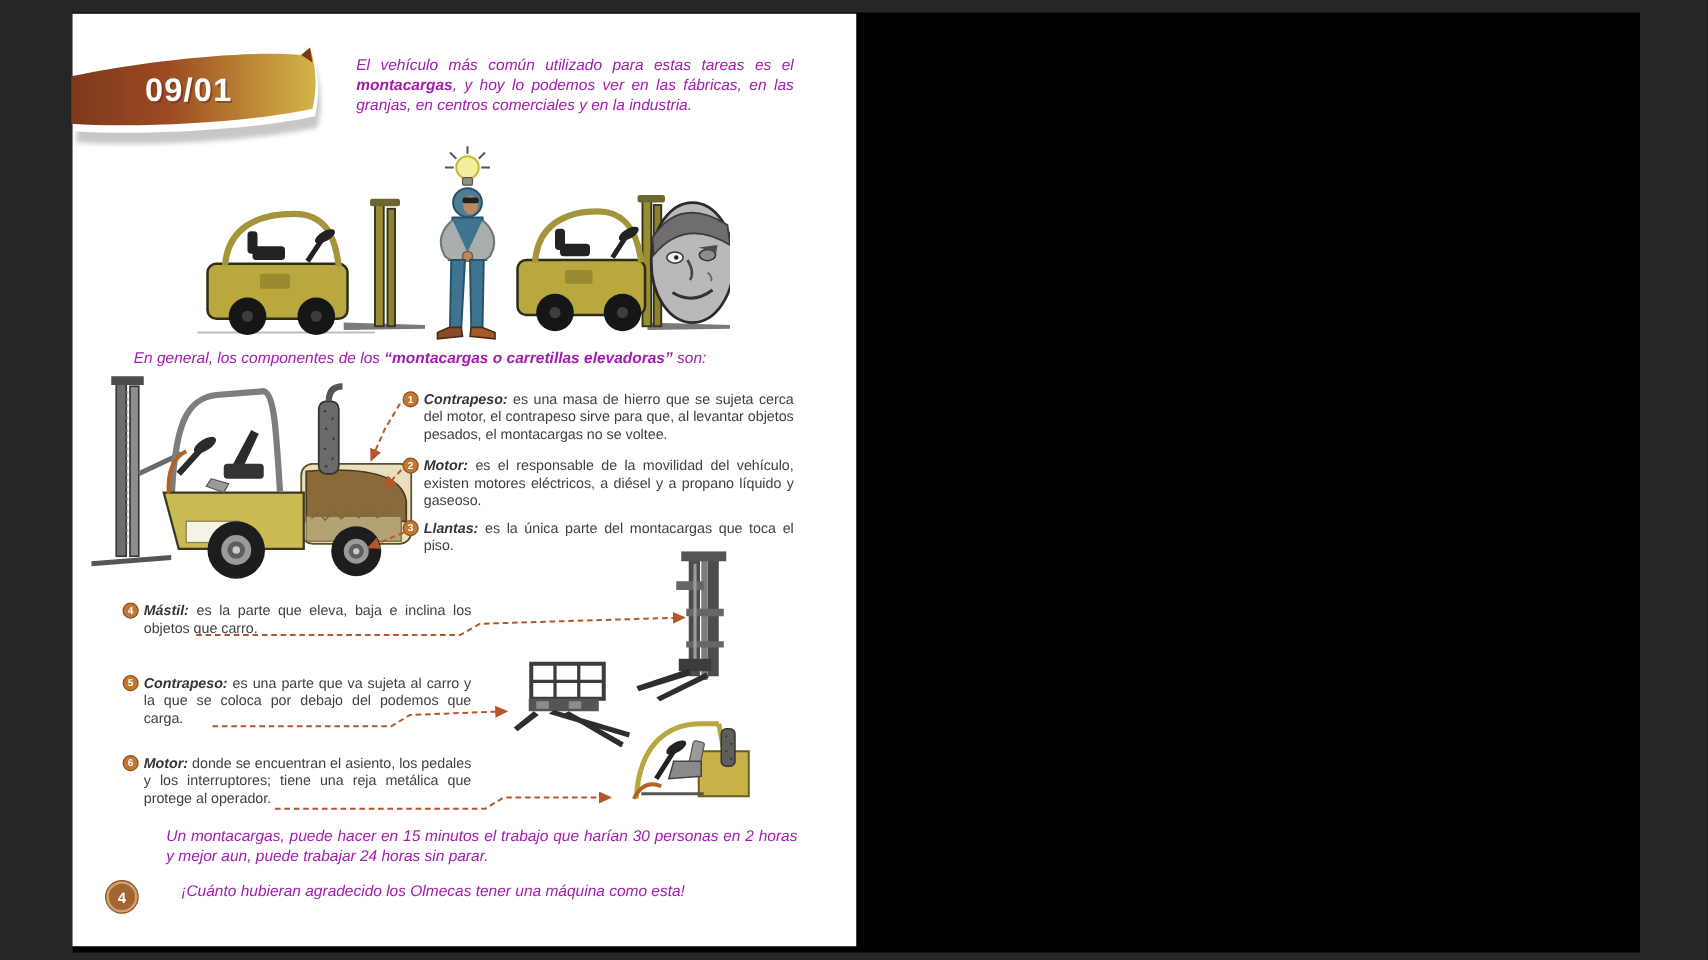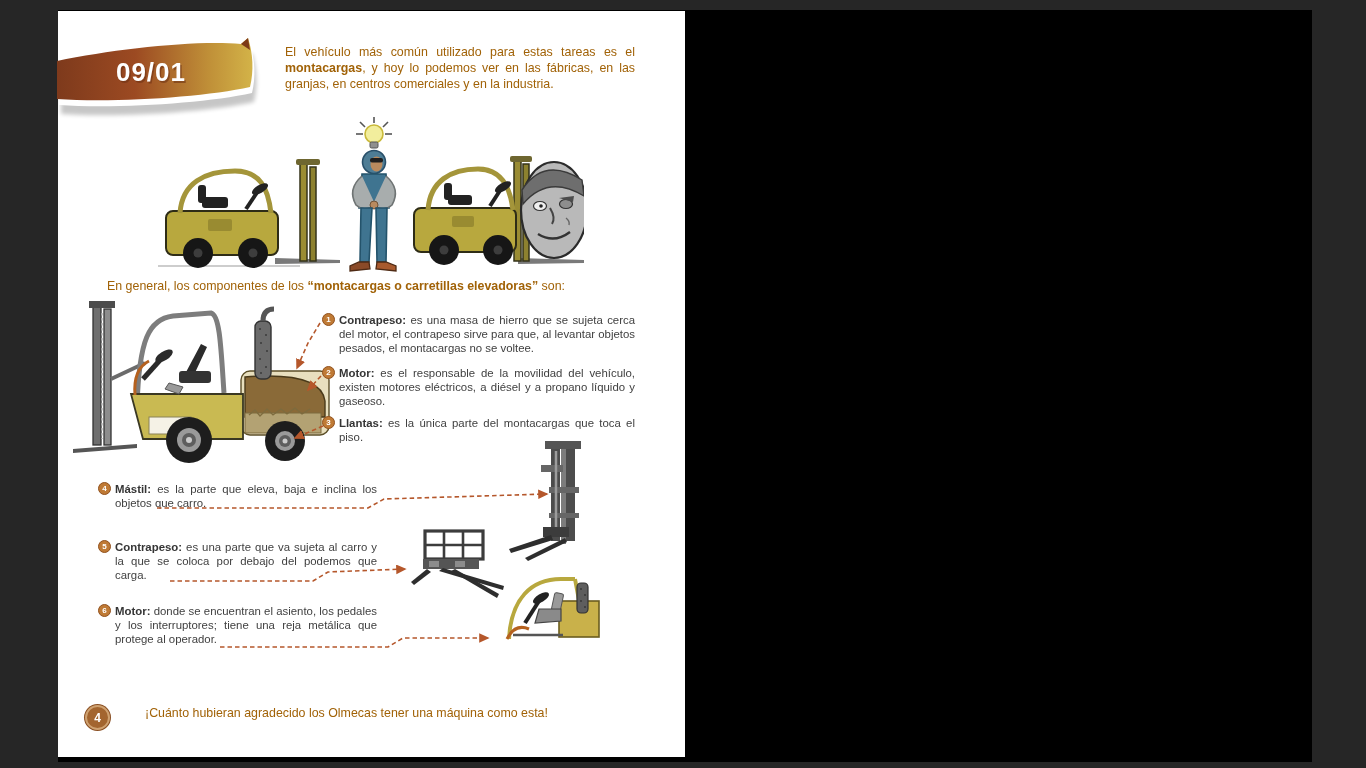--- a/index.html
+++ b/index.html
@@ -1,22 +1,22 @@
 <!DOCTYPE html>
 <html><head>
 <meta charset="utf-8">
 <style>
   html,body{margin:0;padding:0;background:#262626;width:1366px;height:768px;overflow:hidden;
             font-family:"Liberation Sans","DejaVu Sans",sans-serif;}
   #viewer{position:absolute;left:58px;top:10px;width:1254px;height:752px;background:#000;}
   #page{position:absolute;left:58px;top:11px;width:627px;height:746px;background:#fff;color:#3c3c3c;}
   .abs{position:absolute;}
-  .txt{font-size:12.4px;line-height:1.3;text-align:justify;color:#a16207;}
+  .txt{font-size:12.4px;line-height:1.3;text-align:justify;color:#a21caf;font-style:italic;}
   .item{font-size:11.4px;line-height:1.24;text-align:justify;color:#404040;}
-  .item b{color:#353535;}
+  .item b{color:#353535;font-style:italic;}
   .numcircle{position:absolute;left:-17px;top:0px;width:13px;height:13px;border-radius:50%;
              background:#bf7a35;border:1.5px solid #92511d;color:#fff;font-size:8px;font-weight:bold;
              display:flex;align-items:center;justify-content:center;box-sizing:border-box;}
   #pagebadge{position:absolute;left:27px;top:694px;width:25px;height:25px;border-radius:50%;
              background:#a3652f;border:2px solid #cfa271;box-shadow:0 0 0 1px #8a4f22;
              color:#fff;font-size:12px;font-weight:bold;display:flex;align-items:center;
              justify-content:center;box-sizing:border-box;}
   svg{display:block;}
 </style>
 </head>
@@ -243,19 +243,20 @@
     <g stroke="#b5572b" stroke-width="1.6" fill="none" stroke-dasharray="4.5 3">
       <polyline points="262,312 250,332 239,357" marker-end="url(#arr)"></polyline>
       <polyline points="263,365 250,379" marker-end="url(#arr)"></polyline>
       <polyline points="265,415 237,427" marker-end="url(#arr)"></polyline>
       <polyline points="99,497 310,497 326,488 489,483" marker-end="url(#arr)"></polyline>
       <polyline points="112,570 255,570 270,561 347,558" marker-end="url(#arr)"></polyline>
       <polyline points="162,636 330,636 345,627 430,627" marker-end="url(#arr)"></polyline>
     </g>
   </svg>
 
+  <p class="abs txt" style="left:75px;top:650px;width:505px;margin:0;">Un montacargas, puede hacer en 15 minutos el trabajo que harían 30 personas en 2 horas y mejor aun, puede trabajar 24 horas sin parar.</p>
   <p class="abs txt" style="left:87px;top:694px;width:505px;margin:0;">¡Cuánto hubieran agradecido los Olmecas tener una máquina como esta!</p>
 
   <div id="pagebadge">
     <span>4</span>
   </div>
 
 </div>
 
 </body></html>

